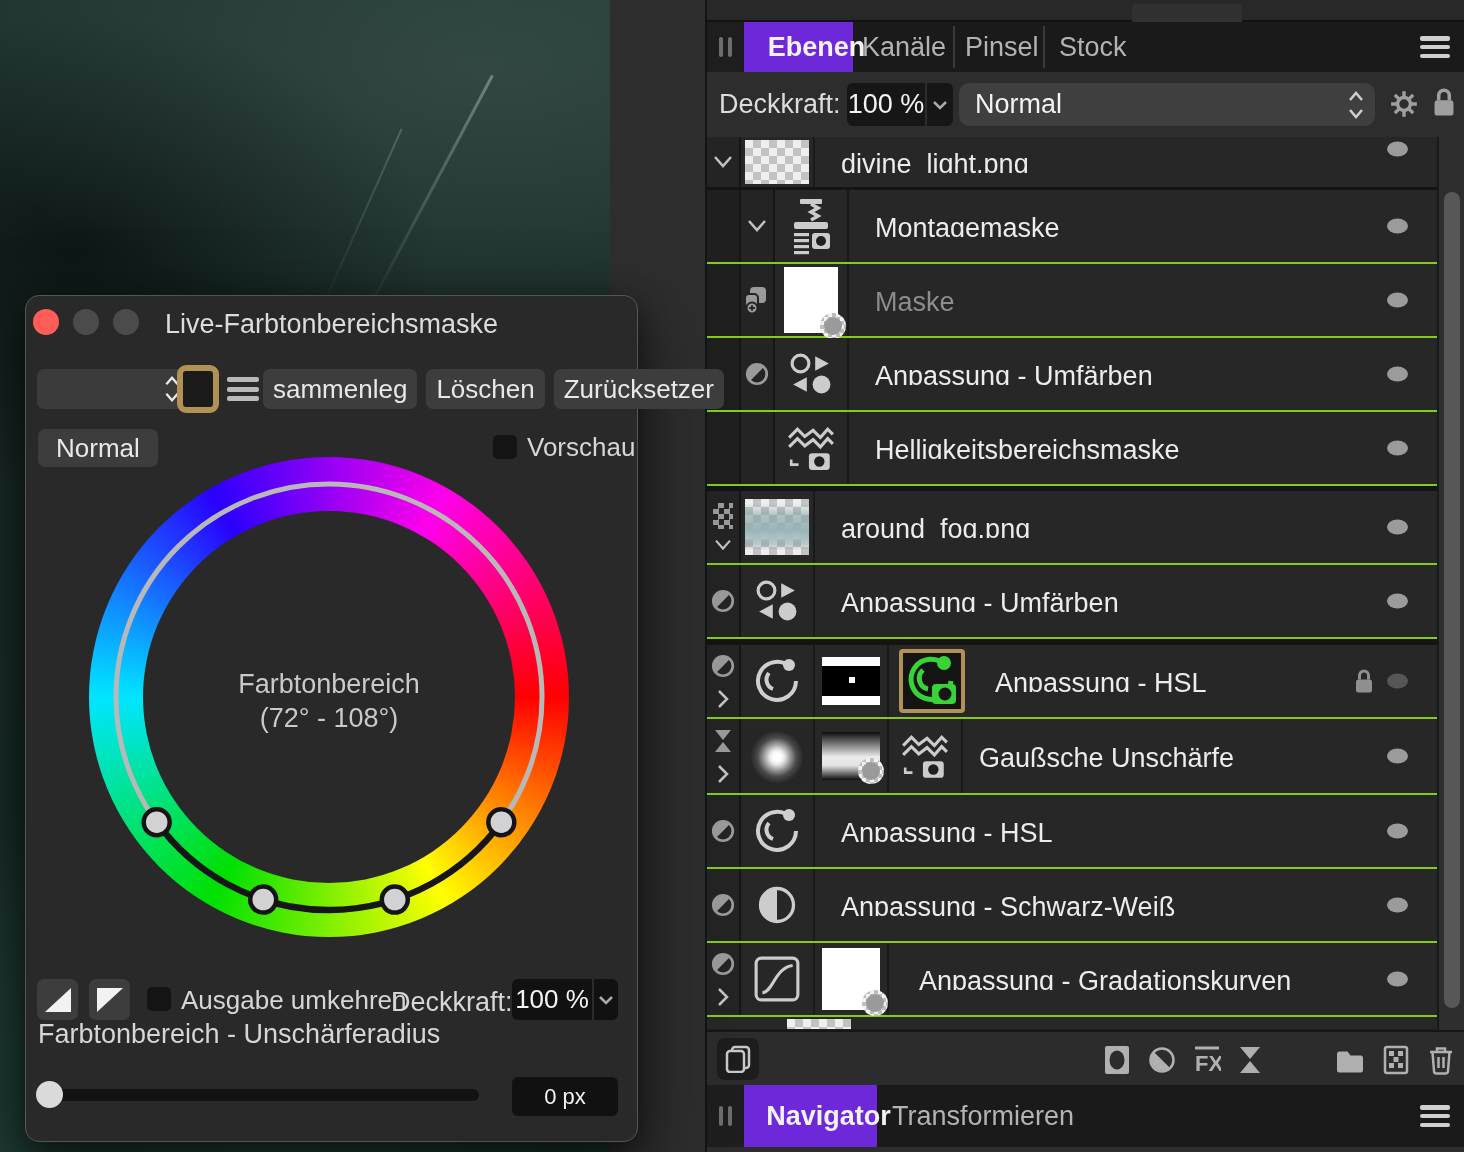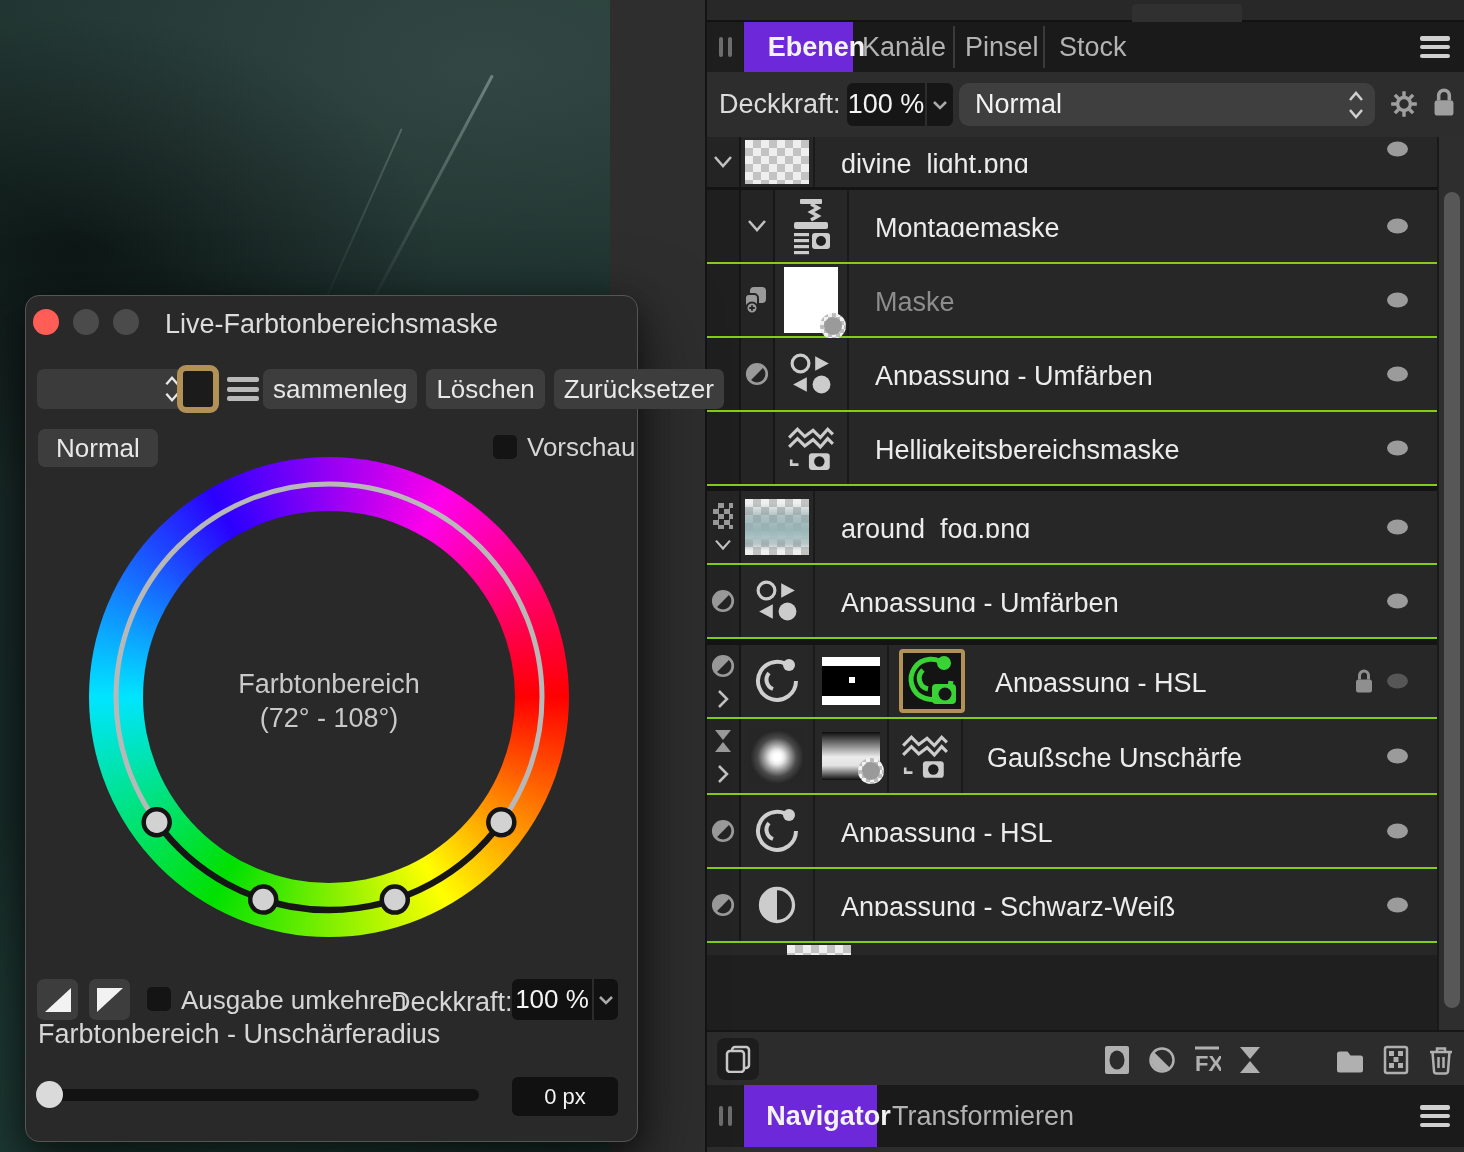--- a/index.html
+++ b/index.html
@@ -397,21 +397,21 @@
         </div>
         <div class="chip">
           <svg width="50" height="48" viewBox="0 0 48 46">
             <path d="M3 13 L11 5 L18 12 L26 6 L33 13 L40 5 L45 10" stroke="#cccccc" stroke-width="3" fill="none"></path>
             <path d="M3 22 L11 14 L18 21 L26 15 L33 22 L40 14 L45 19" stroke="#cccccc" stroke-width="3" fill="none"></path>
             <path d="M5 34 v5 h7" stroke="#cccccc" stroke-width="2.5" fill="none"></path>
             <rect x="22" y="28" width="20" height="16" rx="3" fill="#cccccc"></rect>
             <circle cx="32" cy="36" r="5" fill="#1f1f1f"></circle>
           </svg>
         </div>
-        <span class="lname" style="margin-left:24px;text-decoration:underline;">Gaußsche Unschärfe</span>
+        <span class="lname" style="margin-left:16px;text-decoration:underline;">Gaußsche Unschärfe</span>
         <span class="visdot"></span>
       </div>
 
       <div class="lrow h74">
         <div class="colA">
           <svg width="26" height="26" viewBox="0 0 24 24">
             <circle cx="12" cy="12" r="9" fill="none" stroke="#9a9a9a" stroke-width="2.5"></circle>
             <path d="M5.64 18.36 A9 9 0 0 1 18.36 5.64 Z" fill="#9a9a9a"></path>
           </svg>
         </div>
@@ -438,20 +438,46 @@
         <div class="chip">
           <svg width="44" height="44" viewBox="0 0 40 40">
             <circle cx="20" cy="20" r="15" fill="none" stroke="#cccccc" stroke-width="3"></circle>
             <path d="M20 5 A15 15 0 0 0 20 35 Z" fill="#cccccc"></path>
           </svg>
         </div>
         <span class="lname">Anpassung - Schwarz-Weiß</span>
         <span class="visdot"></span>
       </div>
 
+      <div class="lrow h74">
+        <div class="colA">
+          <svg width="26" height="26" viewBox="0 0 24 24">
+            <circle cx="12" cy="12" r="9" fill="none" stroke="#9a9a9a" stroke-width="2.5"></circle>
+            <path d="M5.64 18.36 A9 9 0 0 1 18.36 5.64 Z" fill="#9a9a9a"></path>
+          </svg>
+          <svg width="16" height="22" viewBox="0 0 16 22">
+              <path d="M4 3 L12 11 L4 19" stroke="#c2c2c2" stroke-width="2.5" fill="none"></path>
+            </svg>
+        </div>
+        <div class="chip">
+          <svg width="48" height="48" viewBox="0 0 46 46">
+            <rect x="3" y="3" width="40" height="40" rx="5" fill="none" stroke="#cccccc" stroke-width="3"></rect>
+            <path d="M9 36 C 19 36, 21 12, 38 10" stroke="#cccccc" stroke-width="3" fill="none"></path>
+          </svg>
+        </div>
+        <div class="chip">
+          <div class="thumb-white tw-grad">
+              <div class="mask-dot">
+                <i></i>
+              </div>
+            </div>
+        </div>
+        <span class="lname" style="margin-left:30px;">Anpassung - Gradationskurven</span>
+        <span class="visdot"></span>
+      </div>
 
       <div class="partial">
           <div class="pchk checker"></div>
         </div>
     </div>
 
     <div class="scrollcol">
       <div class="scrollthumb"></div>
     </div>
   </div>

